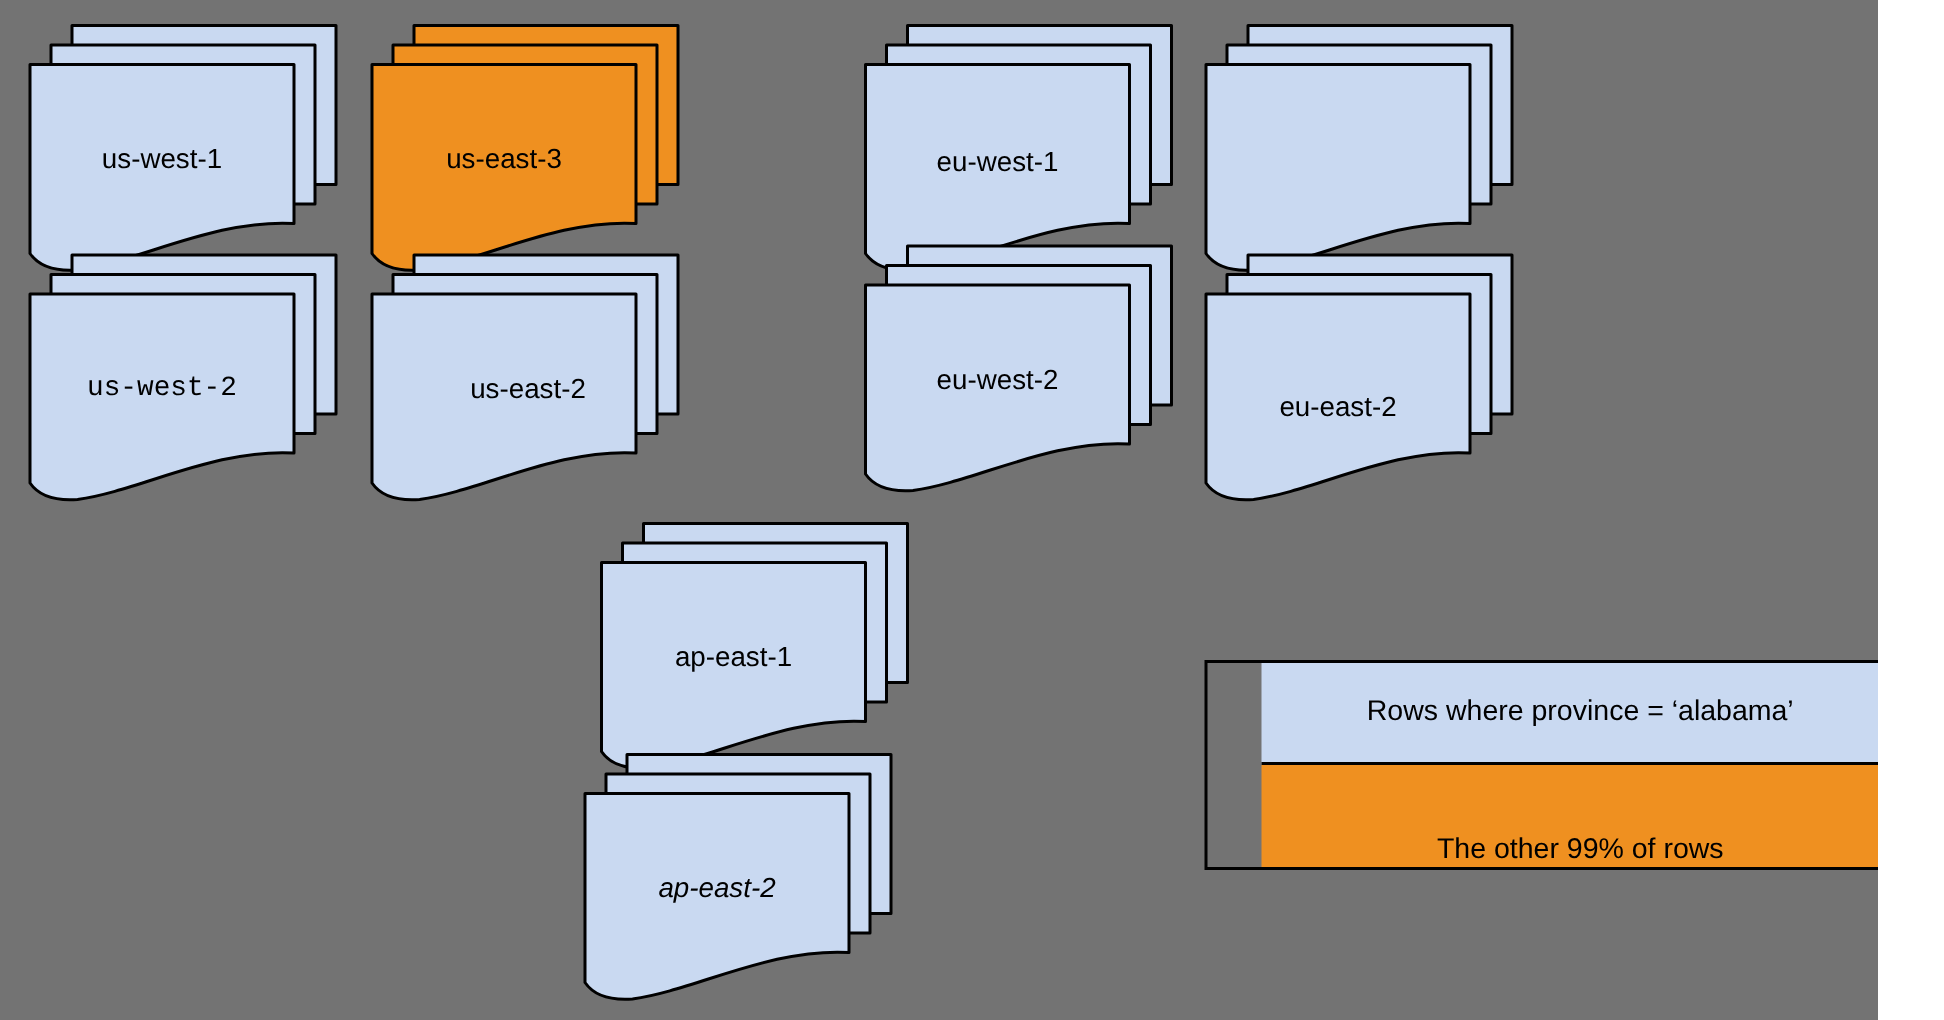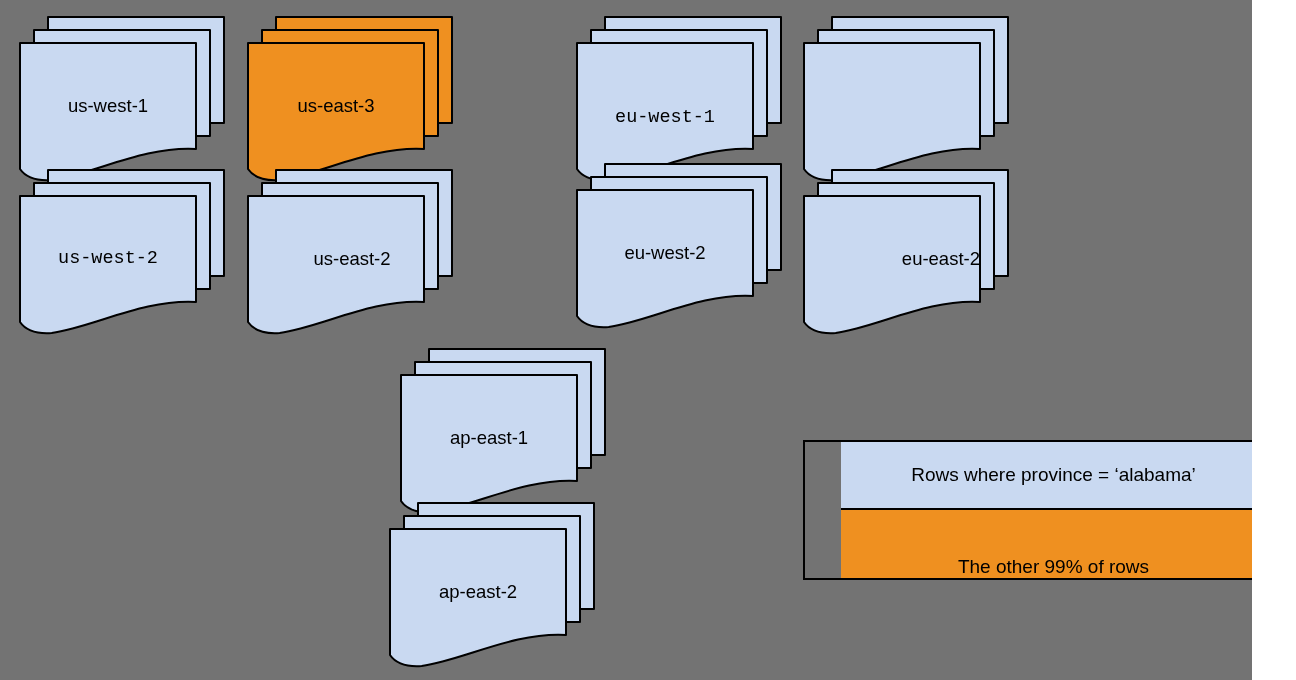--- a/index.html
+++ b/index.html
@@ -106,21 +106,21 @@
           <g transform="translate(28,0)">
             <path d="M 0 0 L 176 0 L 176 106 L 0 106 Z" fill="#c9d9f1" stroke="#000000" stroke-width="2" stroke-linejoin="round"></path>
           </g>
           <g transform="translate(14,13)">
             <path d="M 0 0 L 176 0 L 176 106 L 0 106 Z" fill="#c9d9f1" stroke="#000000" stroke-width="2" stroke-linejoin="round"></path>
           </g>
           <g transform="translate(0,26)">
             <path d="M 0 0 L 176 0 L 176 106 C 123.19999999999999 103 73.92 131 31.68 137 C 17.6 138 6.16 135 0 126 Z" fill="#c9d9f1" stroke="#000000" stroke-width="2" stroke-linejoin="round"></path>
           </g>
         </svg>
-        <div class="stack-label" style="top: 90px; font-family: Liberation Mono, monospace;">eu-west-1</div>
+        <div class="stack-label" style="top: 80px;">eu-west-1</div>
       </div>
       <div class="stack" style="left: 804px; top: 17px;">
         <svg viewBox="0 0 224 168">
           <g transform="translate(28,0)">
             <path d="M 0 0 L 176 0 L 176 106 L 0 106 Z" fill="#c9d9f1" stroke="#000000" stroke-width="2" stroke-linejoin="round"></path>
           </g>
           <g transform="translate(14,13)">
             <path d="M 0 0 L 176 0 L 176 106 L 0 106 Z" fill="#c9d9f1" stroke="#000000" stroke-width="2" stroke-linejoin="round"></path>
           </g>
           <g transform="translate(0,26)">
@@ -175,37 +175,37 @@
           <g transform="translate(28,0)">
             <path d="M 0 0 L 176 0 L 176 106 L 0 106 Z" fill="#c9d9f1" stroke="#000000" stroke-width="2" stroke-linejoin="round"></path>
           </g>
           <g transform="translate(14,13)">
             <path d="M 0 0 L 176 0 L 176 106 L 0 106 Z" fill="#c9d9f1" stroke="#000000" stroke-width="2" stroke-linejoin="round"></path>
           </g>
           <g transform="translate(0,26)">
             <path d="M 0 0 L 176 0 L 176 106 C 123.19999999999999 103 73.92 131 31.68 137 C 17.6 138 6.16 135 0 126 Z" fill="#c9d9f1" stroke="#000000" stroke-width="2" stroke-linejoin="round"></path>
           </g>
         </svg>
-        <div class="stack-label" style="top: 78px; text-align: right;">eu-east-2</div>
+        <div class="stack-label" style="top: 90px;">eu-east-2</div>
       </div>
       <div class="stack" style="left: 401px; top: 349px;">
         <svg viewBox="0 0 224 168">
           <g transform="translate(28,0)">
             <path d="M 0 0 L 176 0 L 176 106 L 0 106 Z" fill="#c9d9f1" stroke="#000000" stroke-width="2" stroke-linejoin="round"></path>
           </g>
           <g transform="translate(14,13)">
             <path d="M 0 0 L 176 0 L 176 106 L 0 106 Z" fill="#c9d9f1" stroke="#000000" stroke-width="2" stroke-linejoin="round"></path>
           </g>
           <g transform="translate(0,26)">
             <path d="M 0 0 L 176 0 L 176 106 C 123.19999999999999 103 73.92 131 31.68 137 C 17.6 138 6.16 135 0 126 Z" fill="#c9d9f1" stroke="#000000" stroke-width="2" stroke-linejoin="round"></path>
           </g>
         </svg>
         <div class="stack-label" style="top: 78px;">ap-east-1</div>
       </div>
-      <div class="stack" style="left: 390px; top: 503px;">
+      <div class="stack" style="left: 390px; top: 503px; font-style: italic;">
         <svg viewBox="0 0 224 168">
           <g transform="translate(28,0)">
             <path d="M 0 0 L 176 0 L 176 106 L 0 106 Z" fill="#c9d9f1" stroke="#000000" stroke-width="2" stroke-linejoin="round"></path>
           </g>
           <g transform="translate(14,13)">
             <path d="M 0 0 L 176 0 L 176 106 L 0 106 Z" fill="#c9d9f1" stroke="#000000" stroke-width="2" stroke-linejoin="round"></path>
           </g>
           <g transform="translate(0,26)">
             <path d="M 0 0 L 176 0 L 176 106 C 123.19999999999999 103 73.92 131 31.68 137 C 17.6 138 6.16 135 0 126 Z" fill="#c9d9f1" stroke="#000000" stroke-width="2" stroke-linejoin="round"></path>
           </g>

